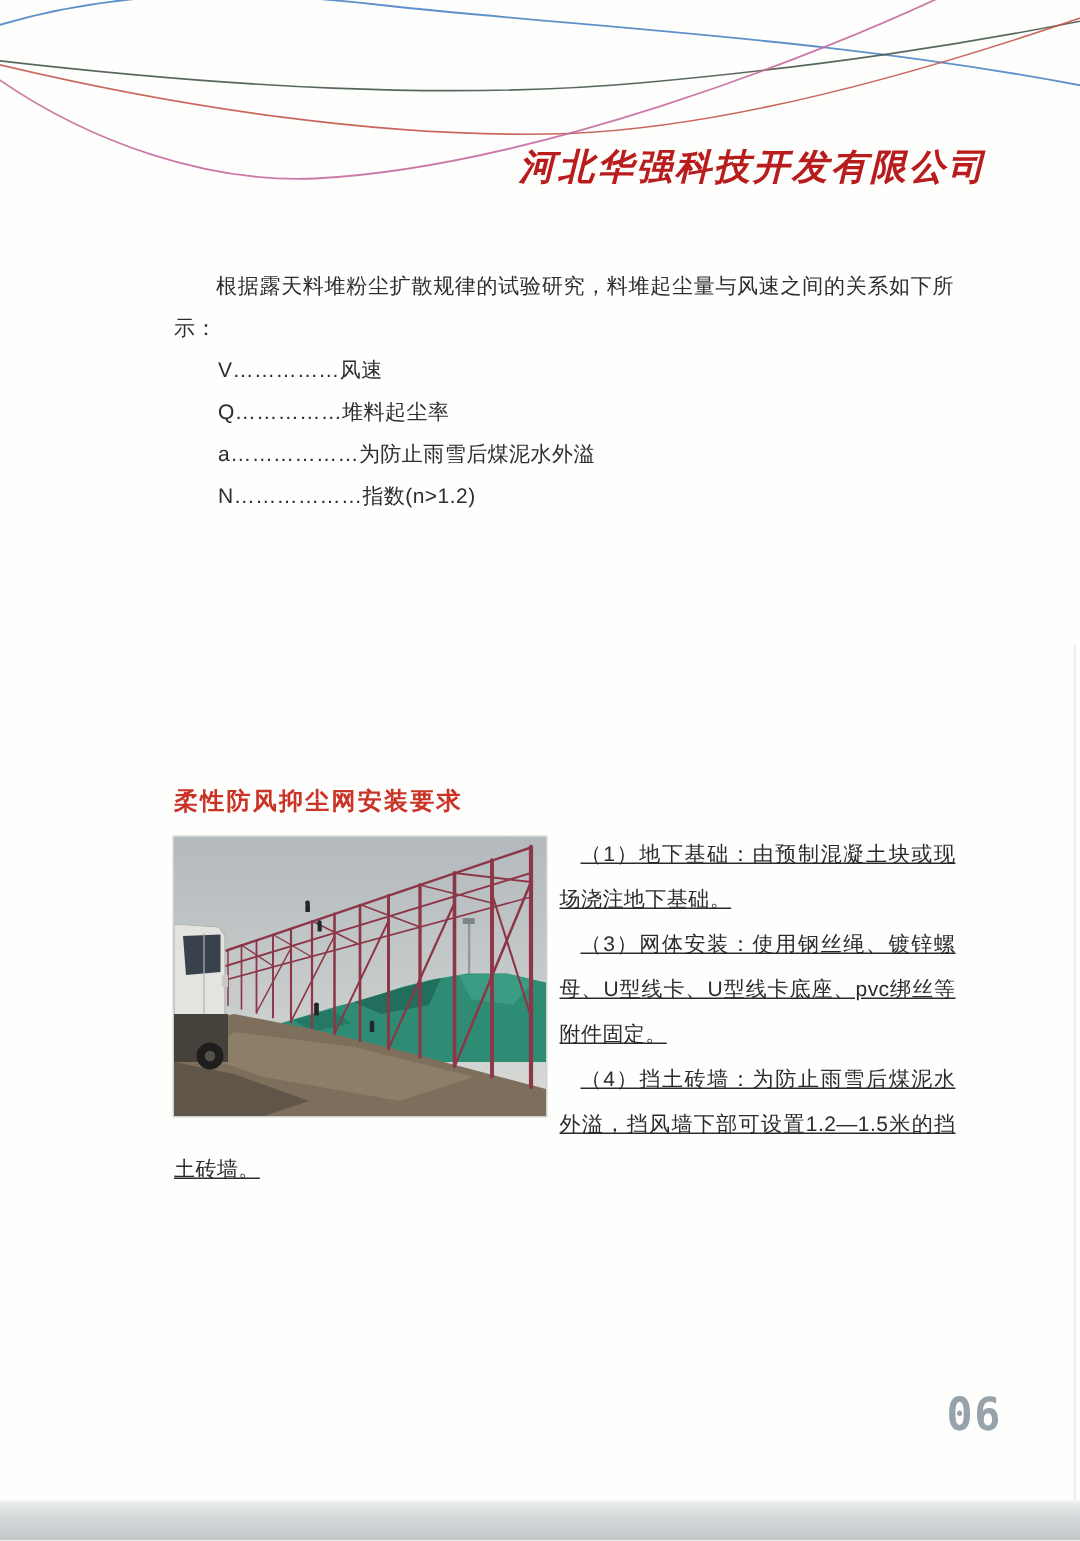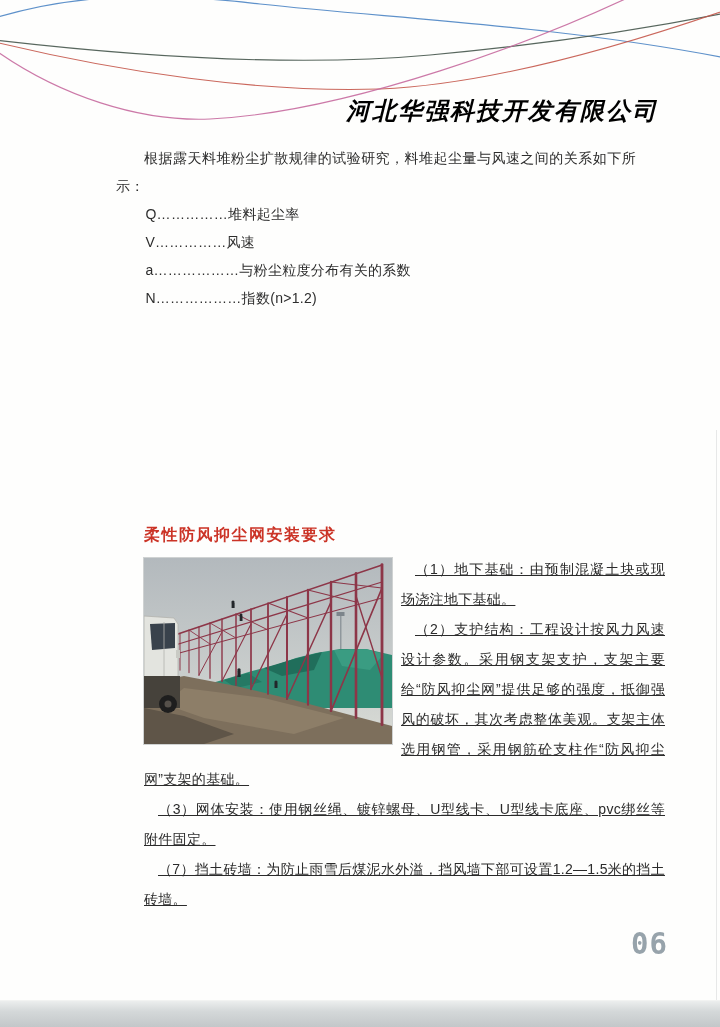--- a/index.html
+++ b/index.html
@@ -6,31 +6,31 @@
   body{
     width:720px;height:1027px;position:relative;overflow:hidden;
     background:#fefefd;
     font-family:"Liberation Sans", sans-serif;
     color:#2b2b2b;
   }
   .deco-curves{position:absolute;top:0;left:0;width:720px;height:160px;}
   .company{
     position:absolute;top:95px;left:0;right:62px;height:36px;
     text-align:right;font-size:24px;font-weight:bold;font-style:italic;
-    color:#000000;letter-spacing:2px;white-space:nowrap;
+    color:#b91c1c;letter-spacing:2px;white-space:nowrap;
   }
   .intro{
-    position:absolute;left:116px;top:144px;width:520px;
+    position:absolute;left:116px;top:176px;width:520px;
     font-size:14px;line-height:28px;color:#2d2d2d;letter-spacing:0.3px;
   }
   .intro p{margin:0;text-indent:2em;text-align:justify;}
   .defs div{padding-left:2.1em;}
   .install{
     position:absolute;left:116px;top:524px;width:521px;
-    font-size:14px;line-height:30px;letter-spacing:0.3px;margin-left:28px;
+    font-size:14px;line-height:30px;letter-spacing:0.3px;
   }
   .install-heading{
     font-size:16px;font-weight:600;letter-spacing:1.5px;
     margin:0 0 8px 0;line-height:22px;
   }
   .install p{margin:0;text-indent:1em;text-align:justify;text-decoration:underline;}
   .photo-wrap{
     float:left;width:248px;height:186px;margin:4px 9px 4px 0;
     outline:1px solid #cfd2d2;
   }
@@ -58,23 +58,23 @@
   <path d="M -5 40 C 150 58 300 67 430 55 C 550 44 640 30 726 13" fill="none" stroke="#46564c" stroke-width="1.1" opacity="0.9"></path>
   <path d="M -5 42 C 120 72 260 93 380 89 C 500 84 645 38 726 10" fill="none" stroke="#c4574a" stroke-width="1.1" opacity="0.9"></path>
   <path d="M -5 50 C 60 96 140 122 210 119 C 350 112 540 40 640 -8" fill="none" stroke="#c76a9e" stroke-width="1.2" opacity="0.9"></path>
 </svg>
 
 <div class="company">河北华强科技开发有限公司</div>
 
 <div class="intro">
   <p>根据露天料堆粉尘扩散规律的试验研究，料堆起尘量与风速之间的关系如下所示：</p>
   <div class="defs">
+    <div>V……………风速</div>
     <div>Q……………堆料起尘率</div>
-    <div>V……………风速</div>
-    <div>a………………与粉尘粒度分布有关的系数</div>
+    <div>a………………为防止雨雪后煤泥水外溢</div>
     <div>N………………指数(n&gt;1.2)</div>
   </div>
 </div>
 
 <div class="install">
   <h2 class="install-heading" style="color:#cb3326;">柔性防风抑尘网安装要求</h2>
 
   <div class="photo-wrap">
 
     <svg viewBox="0 0 248 186" width="248" height="186">
@@ -158,21 +158,20 @@
         <line x1="20" y1="64" x2="20" y2="126" stroke="#b2b3ad" stroke-width="0.8"></line>
         <rect x="0" y="118" width="36" height="32" fill="#46423b"></rect>
         <circle cx="24" cy="146" r="9" fill="#1e1e1e"></circle>
         <circle cx="24" cy="146" r="3.5" fill="#55504a"></circle>
         <rect x="32" y="92" width="4" height="8" fill="#c9cac4"></rect>
       </g>
     </svg>
   </div>
 
   <p>（1）地下基础：由预制混凝土块或现场浇注地下基础。</p>
-  <p>（2）支护结构：工程设计按风力风速设计参数。采用钢支架支护，支架主要给“防风抑尘网”提供足够的强度，抵御强风的破坏，其次考虑整体美观。支架主体选用钢管，采用钢筋砼支柱作“防风抑尘网”支架的基础。</p>
   <p>（3）网体安装：使用钢丝绳、镀锌螺母、U型线卡、U型线卡底座、pvc绑丝等附件固定。</p>
-  <p>（7）挡土砖墙：为防止雨雪后煤泥水外溢，挡风墙下部可设置1.2—1.5米的挡土砖墙。</p>
+  <p>（4）挡土砖墙：为防止雨雪后煤泥水外溢，挡风墙下部可设置1.2—1.5米的挡土砖墙。</p>
 </div>
 
 <div class="page-number" style="color:#97a3ab;">06</div>
 
 <div class="right-edge"></div>
 <div class="bottom-band"></div>
 
 </body></html>

